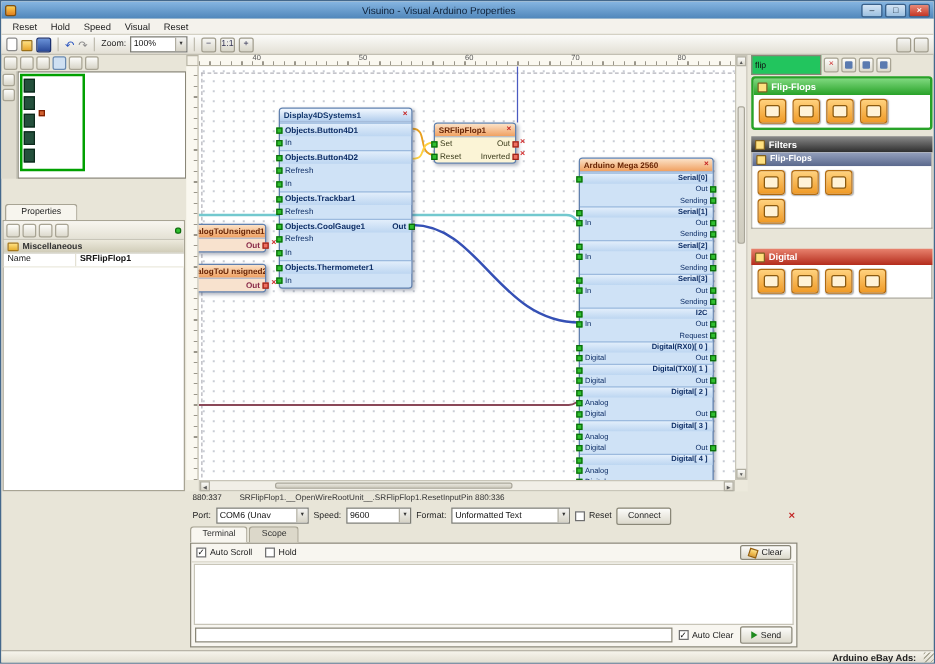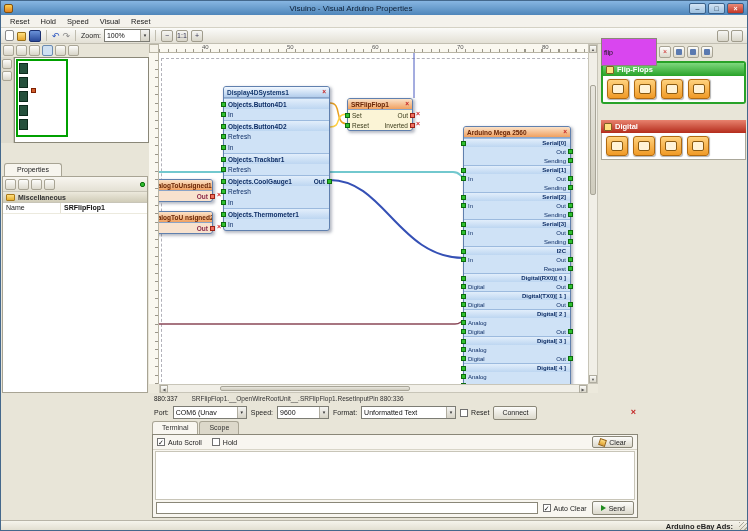--- a/index.html
+++ b/index.html
@@ -85,21 +85,21 @@
 .lpin{margin-left:-5px;margin-right:2px}
 .rpin{margin-left:2px;margin-right:-5px}
 .flipflop{background:#fbf4d6}
 .flipflop .crow{color:#3a3a1a}
 .flipflop .rpin,.conv .rpin{background:#ef7060;border-color:#9c2418}
 .conv{background:#f8e2ce}
 .conv .rlabel{color:#8a2a4a;font-weight:bold}
 
 .rightpanel{position:absolute;left:597px;top:43px;width:151px;height:349px;padding:1px 3px}
 .searchrow{height:14px;display:flex;align-items:center;gap:2px}
-.search{width:56px;height:28px;border:1px solid #8a8778;font-size:7px;padding:0 2px;background:#d946ef;color:#111}
+.search{width:56px;height:16px;border:1px solid #8a8778;font-size:7px;padding:0 2px;background:#22c55e;color:#111}
 .sbtn{width:12px;height:12px;border:1px solid #a8a494;border-radius:2px;background:linear-gradient(#fdfdfb,#dcd9cc);font-size:7px;line-height:10px;text-align:center;color:#c22;flex:none}
 .sbtn .ic{display:block;margin:2px auto 0;width:6px;height:6px;background:#5a7ab0;border-radius:1px}
 .palette{margin-top:2px}
 .group{margin-bottom:5px}
 .group-h{height:13px;display:flex;align-items:center;gap:3px;padding:0 3px;font-size:7.5px;font-weight:bold;color:#fff}
 .gh-green{background:linear-gradient(#7ed87e,#28a228)}
 .gh-dark{background:linear-gradient(#8a8a8a,#2c2c2c)}
 .gh-red{background:linear-gradient(#e8826e,#b42c1c)}
 .gicon{width:8px;height:8px;background:#ffe080;border:1px solid #806020;border-radius:1px;flex:none}
 .chips{background:#fff;padding:3px 4px;display:flex;gap:5px}
@@ -671,20 +671,42 @@
           <span class="gicon"></span>
           <span>Flip-Flops</span>
         </div>
         <div class="chips">
 
         <span class="chip"></span>
             <span class="chip"></span>
             <span class="chip"></span>
             <span class="chip"></span>
           </div>
+      </div>
+      <div class="group">
+        <div class="group-h gh-dark">
+          <span class="gicon"></span>
+          <span>Filters</span>
+        </div>
+        <div class="boxed">
+          <div class="sub-h">
+            <span class="gicon"></span>
+            <span>Flip-Flops</span>
+          </div>
+          <div class="chips">
+
+          <span class="chip"></span>
+              <span class="chip"></span>
+              <span class="chip"></span>
+            </div>
+          <div class="chips" style="padding-top:0">
+
+          <span class="chip"></span>
+            </div>
+        </div>
       </div>
       <div class="group gap-digital">
         <div class="group-h gh-red">
           <span class="gicon"></span>
           <span>Digital</span>
         </div>
         <div class="chips boxed">
 
         <span class="chip"></span>
             <span class="chip"></span>

